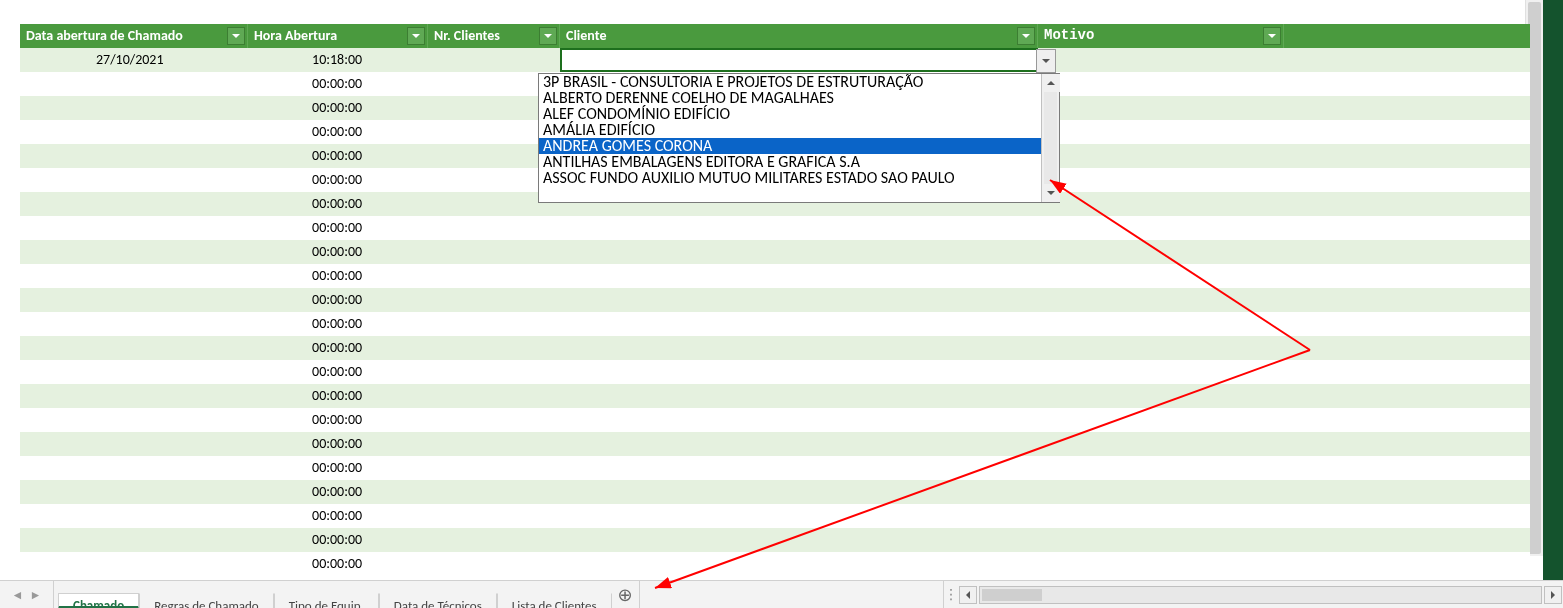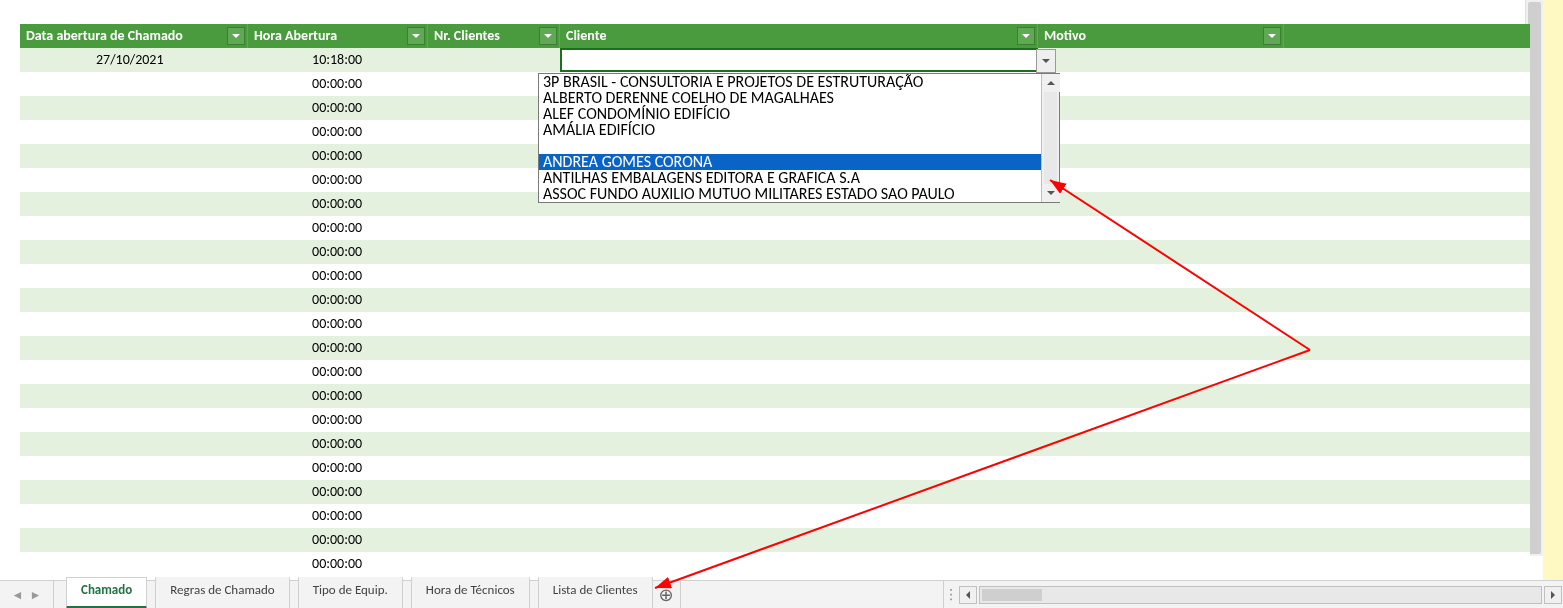--- a/index.html
+++ b/index.html
@@ -1,55 +1,55 @@
 <!DOCTYPE html>
 <html><head>
 <meta charset="utf-8">
 <style>
   * { box-sizing: border-box; margin:0; padding:0; }
   html,body { width:1563px; height:608px; font-family: Calibri, Arial, sans-serif; font-size:14px; background:#f0f0f0; overflow:hidden; }
-  .viewport { position:relative; width:1563px; height:608px; background:#fef9c3; }
+  .viewport { position:relative; width:1563px; height:608px; background:#14532d; }
   .sheet-area { position:absolute; left:0; top:0; right:20px; bottom:28px; overflow:hidden; background:#fff; }
   
   .vscroll { position:absolute; right:0; top:0; width:18px; height:556px; background:#f0f0f0; border-left:1px solid #e0e0e0; }
   .vscroll .thumb { position:absolute; left:2px; top:2px; right:2px; height:552px; background:#cfcfcf; border-radius:2px; }
   
   .hdr { position:absolute; left:20px; top:24px; width:1510px; height:24px; background:#4a9a3e; display:flex; }
   .hcell { position:relative; height:24px; color:#fff; font-weight:bold; padding:3px 6px 0 6px; border-right:1px solid #5fa954; white-space:nowrap; overflow:hidden; }
   .hcell .fbtn { position:absolute; right:2px; top:3px; width:18px; height:18px; background:#5fa954; border:1px solid #3c7e32; display:flex; align-items:center; justify-content:center; cursor:pointer; }
   .hcell .fbtn svg { width:10px; height:10px; }
   
   .rows { position:absolute; left:20px; top:48px; width:1510px; }
   .row { height:24px; display:flex;gap:10px; }
   .row.even { background:#e5f1df; }
   .row.odd  { background:#ffffff; }
   .dcell { height:24px; padding:3px 6px 0 6px; color:#000; white-space:nowrap; overflow:hidden; border-right:1px solid transparent; }
   
   .c0{width:228px;text-align:center;} .c1{width:180px;text-align:center;} .c2{width:132px;} .c3{width:478px;} .c4{width:246px;} .c5{width:246px;}
-  .hc0{width:228px;} .hc1{width:180px;} .hc2{width:132px;} .hc3{width:478px;} .hc4{width:246px;} .hc5{width:246px;margin-top:27px;}
+  .hc0{width:228px;} .hc1{width:180px;} .hc2{width:132px;} .hc3{width:478px;} .hc4{width:246px;font-family:Liberation Mono, monospace;} .hc5{width:246px;margin-top:27px;}
   
   .cliente-active { position:absolute; left:560px; top:48px; width:478px; height:24px; border:2px solid #1d6f1d; background:#fff; z-index:5; }
   .cliente-dd { position:absolute; right:-20px; top:-1px; width:20px; height:24px; background:#efefef; border:1px solid #999; display:flex; align-items:center; justify-content:center; cursor:pointer; z-index:6;}
   
   .ddlist { position:absolute; left:538px; top:73px; width:522px; height:130px; background:#fff; border:1px solid #7a7a7a; z-index:10; display:flex; }
   .dditems { flex:1; overflow:hidden; }
   .dditem { height:16px; line-height:16px; padding:0 4px; font-size:16px; color:#000; white-space:nowrap; cursor:pointer; }
-  .dditem.sel { background:#0a64c8; color:#fff;margin-top:16px; }
+  .dditem.sel { background:#0a64c8; color:#fff; }
   .ddscroll { width:18px; background:#f0f0f0; border-left:1px solid #c0c0c0; position:relative; }
   .ddscroll .arr { position:absolute; left:0; width:18px; height:18px; display:flex; align-items:center; justify-content:center; background:#f0f0f0; cursor:pointer;}
   .ddscroll .arr.up{top:0;} .ddscroll .arr.dn{bottom:0;}
   .ddscroll .track{position:absolute; left:2px; right:2px; top:18px; bottom:18px; background:#e8e8e8;}
   
   .annot { position:absolute; left:0; top:0; width:1563px; height:608px; pointer-events:none; z-index:50; }
   
   .tabbar { position:absolute; left:0; bottom:0; right:0; height:28px; background:#f3f3f3; border-top:1px solid #d0d0d0; display:flex; align-items:stretch; }
   .tabnav { width:54px; display:flex; align-items:center; justify-content:center; gap:6px; border-right:1px solid #d0d0d0; color:#999;}
   .tabnav span{font-size:12px; cursor:pointer;}
   .tabs { display:flex; align-items:flex-end; padding-left:4px; height:28px;}
-  .tab { padding:4px 14px; height:32px; margin-top:4px; font-size:13px; color:#444; border-right:1px solid #d0d0d0; border-left:1px solid #d0d0d0; background:#f3f3f3; cursor:pointer; position:relative;margin-left:8px;}
+  .tab { padding:4px 14px; height:16px; margin-top:4px; font-size:13px; color:#444; border-right:1px solid #d0d0d0; border-left:1px solid #d0d0d0; background:#f3f3f3; cursor:pointer; position:relative;}
   .tab.active { background:#fff; color:#217346; font-weight:bold; border-top:1px solid #d0d0d0; border-bottom:3px solid #217346; margin-top:1px;}
   .tab:not(.active){ border-top:1px solid transparent;}
   .addsheet { width:28px; display:flex; align-items:center; justify-content:center; color:#666; cursor:pointer; font-size:18px; border-right:1px solid #d0d0d0;}
   .tabspacer { flex:1; }
   .hscrollbox { width:620px; display:flex; align-items:center; border-left:1px solid #d0d0d0; background:#f3f3f3;}
   .hscrollbox .dots{ width:14px; text-align:center; color:#888; font-size:14px;}
   .hscrollbox .harr{ width:18px; height:18px; display:flex; align-items:center; justify-content:center; color:#666; cursor:pointer; border:1px solid #c0c0c0; background:#f0f0f0; margin:0 1px;}
   .hscrollbox .htrack{ flex:1; height:18px; background:#e8e8e8; border:1px solid #c0c0c0; position:relative; margin:0 1px;}
   .hscrollbox .hthumb{ position:absolute; left:2px; top:2px; width:60px; bottom:2px; background:#cfcfcf;}
   
@@ -342,21 +342,21 @@
 
   <div class="tabbar">
     <div class="tabnav">
       <span>◄</span>
       <span>►</span>
     </div>
     <div class="tabs" id="tabs">
         <div class="tab active">Chamado</div>
         <div class="tab">Regras de Chamado</div>
         <div class="tab">Tipo de Equip.</div>
-        <div class="tab">Hora de Técnicos</div>
+        <div class="tab">Data de Técnicos</div>
         <div class="tab">Lista de Clientes</div>
       </div>
     <div class="addsheet">⊕</div>
     <div class="tabspacer"></div>
     <div class="hscrollbox">
       <div class="dots">⋮</div>
       <div class="harr">
           <svg width="10" height="10" viewBox="0 0 10 10">
             <path d="M7 1 L3 5 L7 9 Z" fill="#555"></path>
           </svg>

